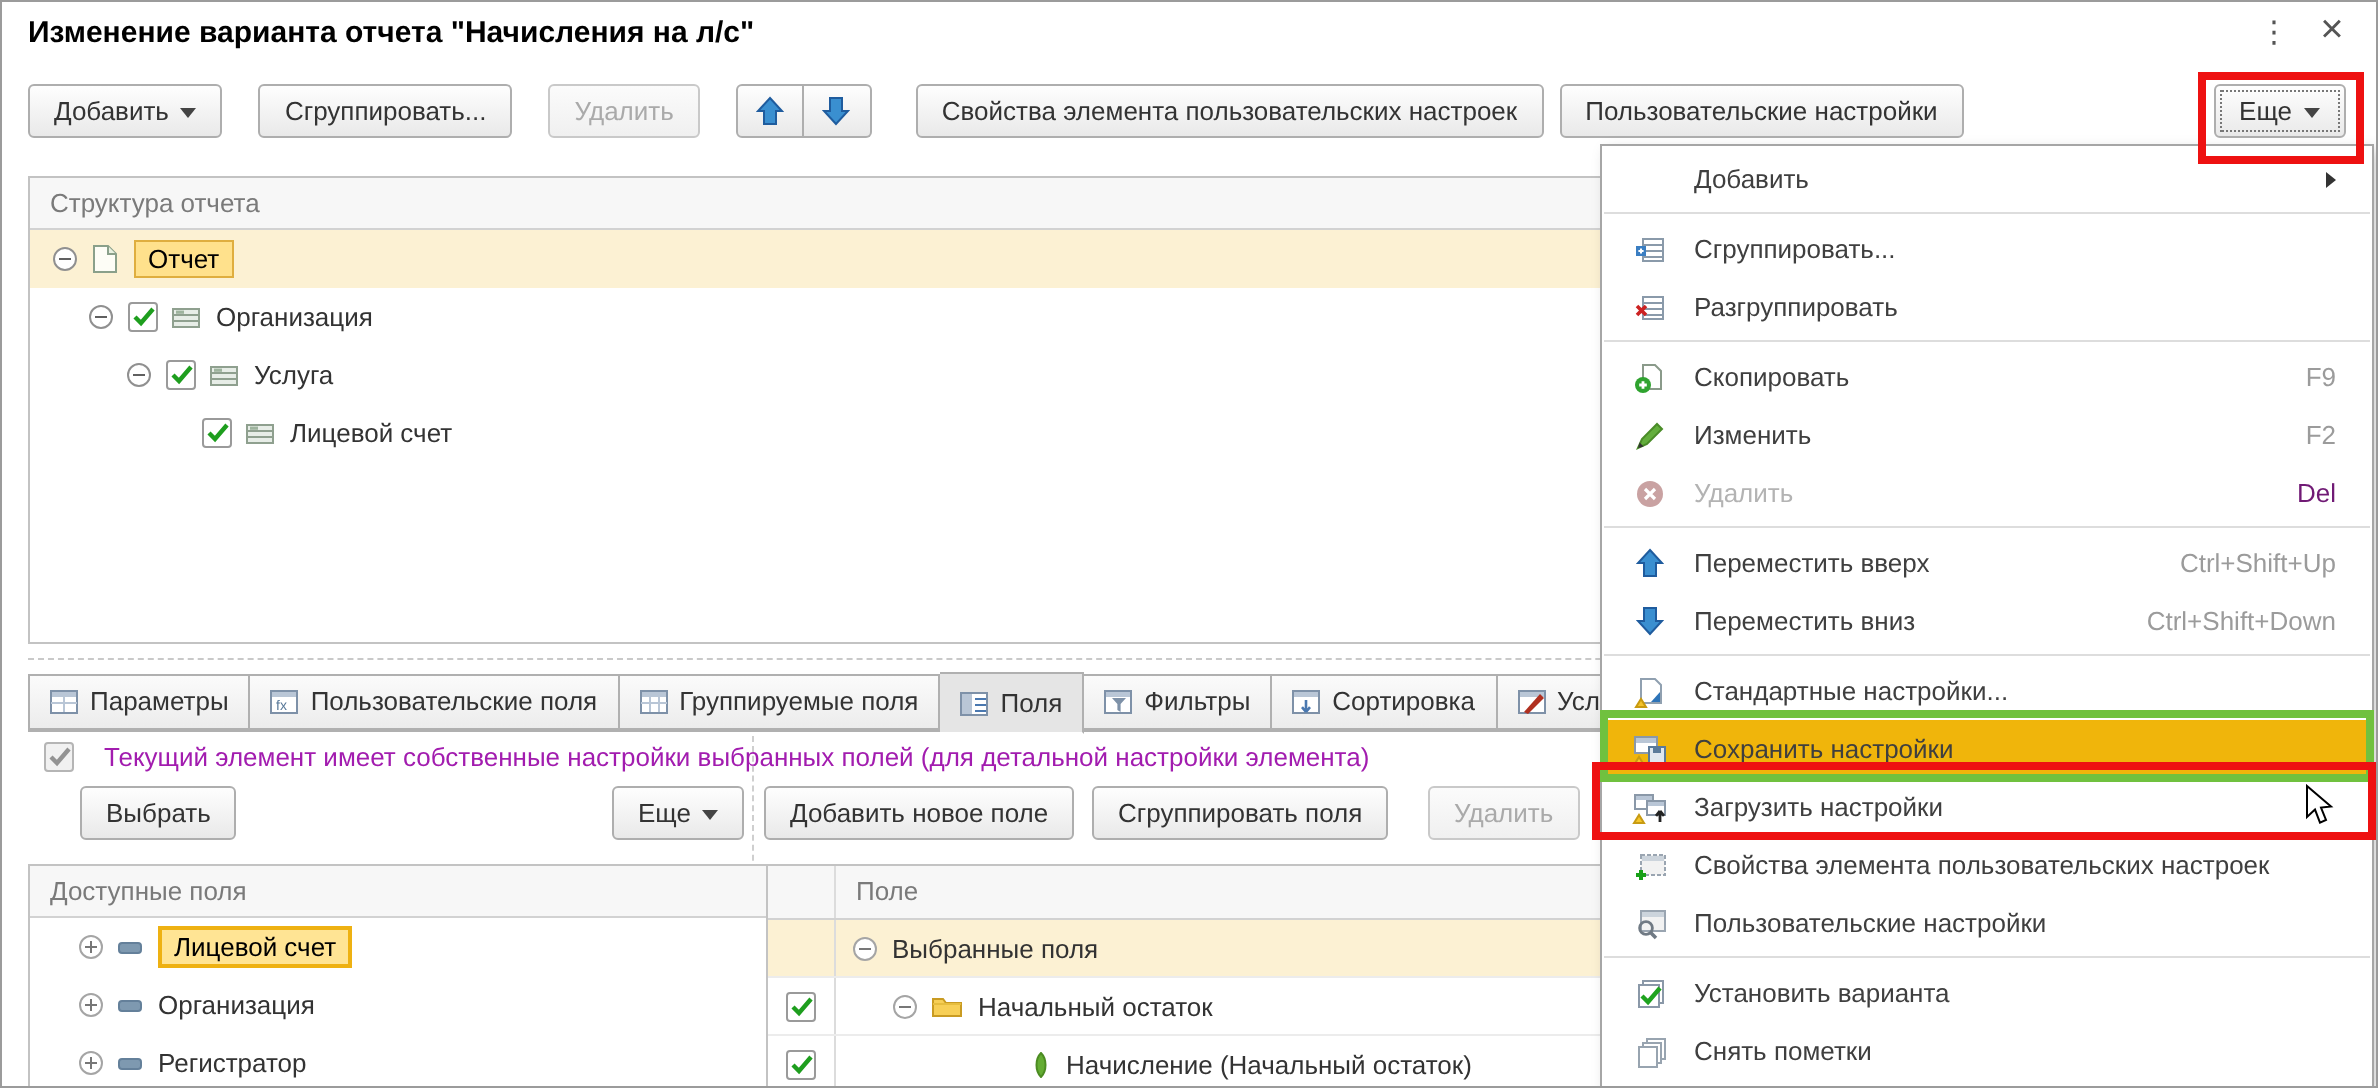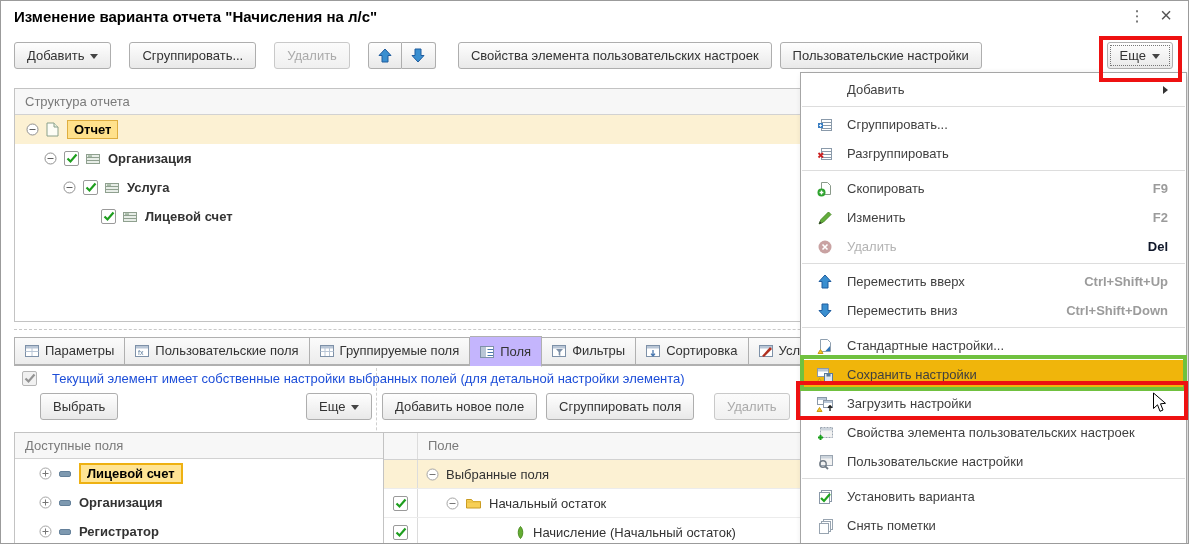--- a/index.html
+++ b/index.html
@@ -29,43 +29,43 @@
   .arrow-pair { display:flex; margin-right:22px; }
   .arrow-btn { width:34px; height:27px; display:flex; align-items:center; justify-content:center;
     background:linear-gradient(#fefefe,#e9e9e9); border:1px solid #aeaeae; }
   .arrow-btn:first-child { border-radius:3px 0 0 3px; }
   .arrow-btn:last-child { border-radius:0 3px 3px 0; border-left:none; }
   .btn-more-top { margin-left:auto; outline:1px dotted #777; outline-offset:-4px; }
 
   
   .structure { position:absolute; left:14px; top:88px; width:1161px; height:234px; border:1px solid #c3c3c3; background:#fff; }
   .panel-header { height:26px; line-height:25px; padding-left:10px; color:#7a7a7a; background:#f7f7f7; border-bottom:1px solid #d2d2d2; }
-  .trow { height:29px; display:flex; align-items:center;font-weight:bold; }
+  .trow { height:29px; display:flex; align-items:center; }
   .trow.hl { background:#fcf1d3; }
   .exp { width:13px; height:13px; margin-right:7px; flex:none; }
   .cb { width:15px; height:15px; border:1px solid #9a9a9a; border-radius:2px; background:#fff;
         display:inline-flex; align-items:center; justify-content:center; margin-right:7px; flex:none; }
   .cb.dis { background:#f1f1f1; border-color:#b5b5b5; }
   .ticon { margin-right:8px; flex:none; display:inline-flex; }
   .sel-label { background:#ffe18c; border:1px solid #dfae3f; padding:1px 6px; color:#000; }
   .sel-label2 { background:#ffe494; border:2px solid #eeb112; padding:1px 6px; color:#000; }
 
   
   .hsplit { position:absolute; left:14px; top:329px; width:1161px; border-top:1px dashed #c9c9c9; }
   .vsplit { position:absolute; left:376px; top:368px; height:176px; border-left:1px dashed #cfcfcf; }
 
   
   .tabs { position:absolute; left:14px; top:335px; display:flex; align-items:center; z-index:2; }
   .tab { display:flex; align-items:center; gap:6px; height:28px; padding:0 10px;
          border:1px solid #b0b0b0; border-left-width:0; background:linear-gradient(#fbfbfb,#ececec); white-space:nowrap; }
   .tab:first-child { border-left-width:1px; }
-  .tab.active { background:#c4b5fd; height:31px; border-bottom:1px solid #fff; position:relative; top:1px; }
+  .tab.active { background:#e5e5e5; height:31px; border-bottom:1px solid #fff; position:relative; top:1px; }
   .tabline { position:absolute; left:14px; top:365px; width:1161px; border-top:1px solid #b0b0b0; }
 
-  .own-settings { position:absolute; left:22px; top:371px; display:flex; align-items:center; gap:8px; color:#1d4ed8; }
+  .own-settings { position:absolute; left:22px; top:371px; display:flex; align-items:center; gap:8px; color:#a21caf; }
 
   .b-select { position:absolute; left:40px; top:393px; }
   .b-more2  { position:absolute; left:306px; top:393px; }
   .b-addf   { position:absolute; left:382px; top:393px; }
   .b-groupf { position:absolute; left:546px; top:393px; }
   .b-delf   { position:absolute; left:714px; top:393px; }
 
   
   .avail { position:absolute; left:14px; top:432px; width:385px; height:112px; border:1px solid #c3c3c3; border-bottom:none; background:#fff; }
   .selpanel { position:absolute; left:383px; top:432px; width:792px; height:112px; border:1px solid #c3c3c3; border-bottom:none; background:#fff; }
@@ -74,22 +74,22 @@
   .sel-header .c2 { padding-left:10px; line-height:26px; }
   .srow { height:29px; display:flex; align-items:center; border-bottom:1px solid #ececec; position:relative; }
   .srow .c1 { width:34px; align-self:stretch; border-right:1px solid #dcdcdc; display:flex; align-items:center; justify-content:center; flex:none; }
   .srow.hl { background:#fcf1d3; }
 
   
   .menu { position:absolute; left:800px; top:72px; width:387px; height:472px; background:#fff;
           border:1px solid #a6a6a6; box-shadow:3px 3px 7px rgba(0,0,0,.18); z-index:10; padding-top:2px; overflow:hidden; }
   .mi { height:29px; display:flex; align-items:center; padding:0 18px 0 14px; color:#3f3f3f; white-space:nowrap; }
   .mico { width:20px; margin-right:12px; display:inline-flex; align-items:center; justify-content:center; flex:none; }
-  .msc { margin-left:auto; color:#9b9b9b;font-weight:bold; }
-  .mi.disabled { color:#b3b3b3; } .mi.disabled .msc { color:#0f172a; }
+  .msc { margin-left:auto; color:#9b9b9b; }
+  .mi.disabled { color:#b3b3b3; } .mi.disabled .msc { color:#701a75; }
   .mi.hover { background:#f0b50b; }
   .msep { height:1px; background:#ddd; margin:2px 1px 3px; }
   .subarrow { margin-left:auto; width:0; height:0; border-top:4px solid transparent; border-bottom:4px solid transparent; border-left:5px solid #333; }
 
   
   .ann { position:absolute; z-index:20; pointer-events:none; }
   .ann.red { border:4px solid #ee1111; }
   .ann.green { border:4px solid #70c13f; }
   .cursor { position:absolute; left:1152px; top:392px; z-index:40; pointer-events:none; }
 </style>

